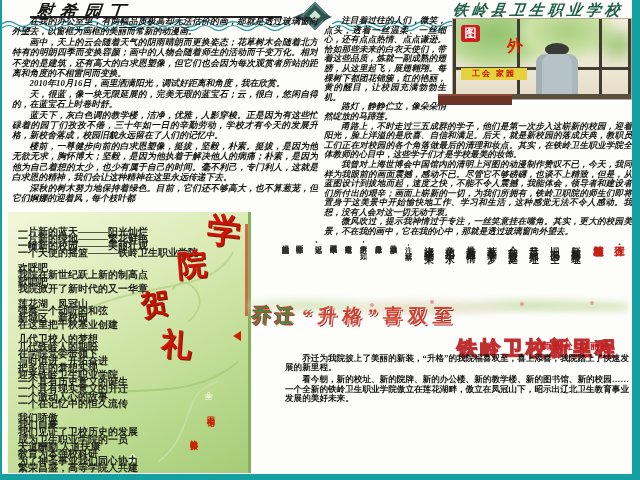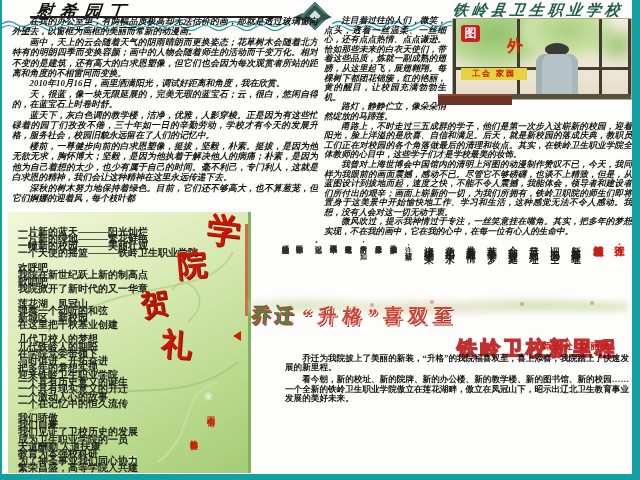--- a/index.html
+++ b/index.html
@@ -161,21 +161,21 @@
   <svg class="wave wave-right" width="300" height="12" viewBox="0 0 300 12">
     <path d="M0 5 Q7 0 14 5 T28 5 T42 5 T56 5 T70 5 T84 5 T98 5 T112 5 T126 5 T140 5 T154 5 T168 5 T182 5 T196 5 T210 5 T224 5 T238 5 T252 5 T266 5 T280 5 T294 5 T308 5" stroke="#2a9d9d" stroke-width="1.4" fill="none"></path>
     <path d="M0 9 Q7 4 14 9 T28 9 T42 9 T56 9 T70 9 T84 9 T98 9 T112 9 T126 9 T140 9 T154 9 T168 9 T182 9 T196 9 T210 9 T224 9 T238 9 T252 9 T266 9 T280 9 T294 9 T308 9" stroke="#2a9d9d" stroke-width="1.2" fill="none"></path>
   </svg>
 
   <div class="col col-left">
     <p>在我的办公室里，有两幅品质极高却无法估价的画，那就是透过玻璃窗向外望去，以窗框为画框的美丽而常新的动漫画。</p>
     <p>画中，天上的云会随着天气的阴雨晴朗而更换姿态；花草树木会随着北方特有的明朗四季而变换容颜；画中的人物会随着师生的活动而千变万化。相对不变的是建筑，还有高大的白求恩塑像，但它们也会因为每次观赏者所站的距离和角度的不相雷同而变换。</p>
     <p>2010年10月16日，画里洒满阳光，调试好距离和角度，我在欣赏。</p>
     <p>天，很蓝，像一块无限延展的，完美无瑕的蓝宝石；云，很白，悠闲自得的，在蓝宝石上时卷时舒。</p>
-    <p>蓝天下，灰白色调的教学楼，洁净，优雅，人影穿梭。正是因为有这些忙碌着的园丁们孜孜不倦，三十年如一日的辛勤劳动，学校才有今天的发展升格，服务社会，校园旧貌永远留在了人们的记忆中。</p>
+    <p>蓝天下，灰白色调的教学楼，洁净，优雅，人影穿梭。正是因为有这些忙碌着的园丁们孜孜不倦，三十年如一日的辛勤劳动，学校才有今天的发展升格，新校舍落成，校园旧貌永远留在了人们的记忆中。</p>
     <p>楼前，一尊健步向前的白求恩塑像，挺拔，坚毅，朴素。挺拔，是因为他无欲无求，胸怀博大；坚毅，是因为他执着于解决他人的病痛；朴素，是因为他为自己着想的太少，也少有属于自己的时间。毫不利己，专门利人，这就是白求恩的精神，我们会让这种精神在这里永远传递下去。</p>
     <p>深秋的树木努力地保持着绿色。目前，它们还不够高大，也不算葱茏，但它们婀娜的迎着风，每个枝叶都</p>
   </div>
 
   <div class="col col-right">
     <div class="photo">
       <div class="foliage f1"></div>
       <div class="foliage f2"></div>
       <div class="foliage f3"></div>
       <div class="bar b1"></div>
@@ -187,21 +187,21 @@
       <div class="person-body"></div>
       <div class="photo-bottom"></div>
       <div class="tag-tu">图</div>
       <div class="tag-wai">外</div>
       <div class="photo-label">工会 家园</div>
     </div>
     <p>注目着过往的人们，微笑，点头，透着一丝温柔、一丝细心，还有点点热情、点点谦逊。恰如那些未来的白衣天使们，带着这些品质，炼就一副成熟的翅膀，从这里起飞，展翅翱翔。每棵树下都团花锦簇，红的艳丽，黄的醒目，让校园充满勃勃生机。</p>
     <p>路灯，静静伫立，像朵朵悄然绽放的马蹄莲。</p>
     <p>甬路上，不时走过三五成群的学子，他们是第一次步入这崭新的校园，迎着阳光，脸上洋溢的是欣喜、自信和满足。后天，就是新校园的落成庆典，教职员工们正在对校园的各个角落做最后的清理和妆点。其实，在铁岭卫生职业学院全体教师的心目中，这些学子们才是学校最美的妆饰。</p>
     <p>我曾对上海世博会中国馆内的清明上河图的动漫制作赞叹不已，今天，我同样为我眼前的画面震撼，感动不已。尽管它不够磅礴，也谈不上精致，但是，从蓝图设计到拔地而起，速度之快，不能不令人震撼，我能体会，领导者和建设者们所付出的艰辛；画面上崭新的一切，为我们所拥有，铁岭卫职院的师生们即将置身于这美景中开始愉快地工作、学习和生活，这种感觉无法不令人感动。我想，没有人会对这一切无动于衷。</p>
-    <p>微风吹过，提示我神情过于专注，一丝笑意挂在嘴角。其实，把多年的梦想实现，不在我的画中，它在我的心中，在每一位有心人的生命中。</p>
+    <p>微风吹过，提示我神情过于专注，一丝笑意挂在嘴角。其实，更大的校园美景，不在我的画中，它在我的心中，那就是透过玻璃窗向外望去。</p>
   </div>
   <div class="shelf"></div>
 
   <div class="green-box">
     <svg class="gb-swirl" width="240" height="261" viewBox="0 0 240 261">
       <path d="M40 120 C 120 60, 200 90, 225 40" stroke="#bcd892" stroke-width="2" fill="none"></path>
       <path d="M20 200 C 100 160, 170 200, 230 150" stroke="#aacd7e" stroke-width="2" fill="none"></path>
       <path d="M150 250 C 190 220, 170 180, 210 170" stroke="#c4dfa0" stroke-width="2" fill="none"></path>
       <path d="M180 110 q 20 -18 6 -34 q -12 -12 -22 2" stroke="#b2d488" stroke-width="1.5" fill="none"></path>
     </svg>

